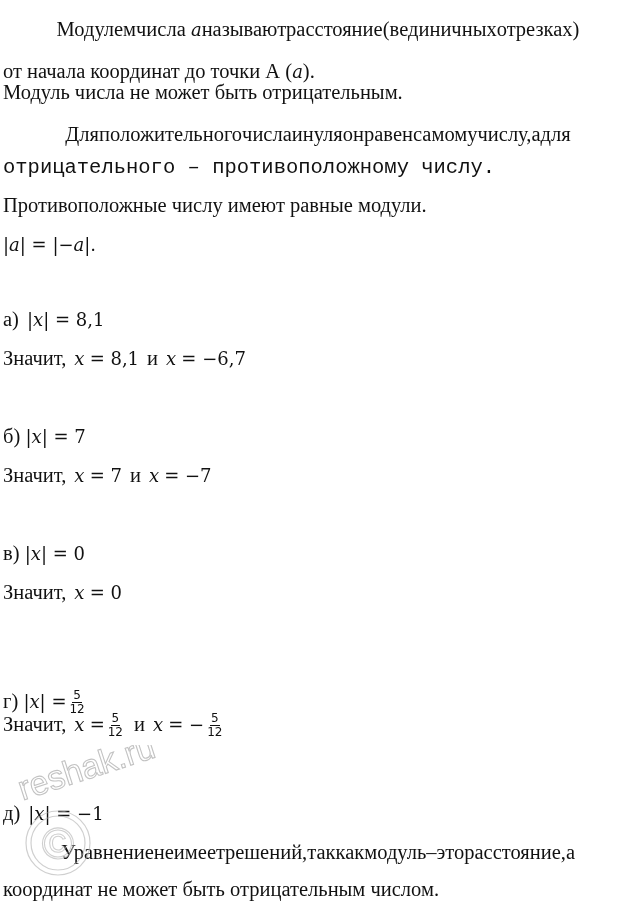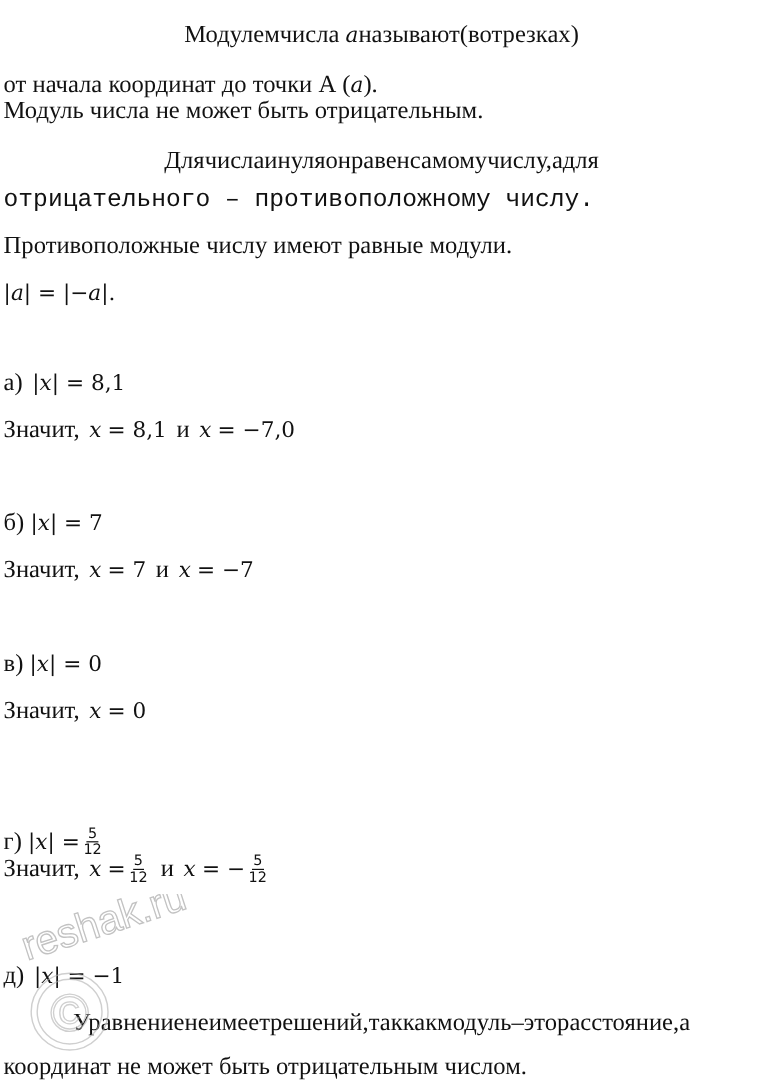--- a/index.html
+++ b/index.html
@@ -27,34 +27,37 @@
       pointer-events: none; opacity: 0.6;
     }
   </style>
 </head>
 <body>
 
 <div class="line justify" style="top:17px;">
   <span>Модулем</span>
   <span><span>числа</span> <span class="mi">a</span></span>
   <span>называют</span>
+  <span>расстояние</span>
   <span>(в</span>
+  <span>единичных</span>
   <span>отрезках)</span>
 </div>
 
 <div class="line" style="top:59px;">
   <span>от начала координат до точки А (</span><span class="mi">a</span><span>).</span>
 </div>
 
 <div class="line" style="top:80px; top:80px;">
   <span>Модуль числа не может быть отрицательным.</span>
 </div>
 
 <div class="line justify" style="top:122px;">
   <span>Для</span>
+  <span>положительного</span>
   <span>числа</span>
   <span>и</span>
   <span>нуля</span>
   <span>он</span>
   <span>равен</span>
   <span>самому</span>
   <span>числу,</span>
   <span>а</span>
   <span>для</span>
 </div>
@@ -68,21 +71,21 @@
 </div>
 
 <div class="line" style="top:232px;">
   <span class="m">|</span><span class="mi">a</span><span class="m">| = |−</span><span class="mi">a</span><span class="m">|.</span>
 </div>
 
 <div class="line" style="top:307px;">
   <span>а)</span><span class="sp"></span><span class="m">|</span><span class="mi">x</span><span class="m">| = 8,1</span>
 </div>
 <div class="line" style="top:346px;">
-  <span>Значит,</span><span class="sp"></span><span class="mi">x</span> <span class="m">= 8,1</span><span class="sp"></span><span>и</span><span class="sp"></span><span class="mi">x</span> <span class="m">= −7,0</span>
+  <span>Значит,</span><span class="sp"></span><span class="mi">x</span> <span class="m">= 8,1</span><span class="sp"></span><span>и</span><span class="sp"></span><span class="mi">x</span> <span class="m">= −6,7</span>
 </div>
 
 <div class="line" style="top:424px;">
   <span>б)</span> <span class="m">|</span><span class="mi">x</span><span class="m">| = 7</span>
 </div>
 <div class="line" style="top:463px;">
   <span>Значит,</span><span class="sp"></span><span class="mi">x</span> <span class="m">= 7</span><span class="sp"></span><span>и</span><span class="sp"></span><span class="mi">x</span> <span class="m">= −7</span>
 </div>
 
 <div class="line" style="top:541px;">

